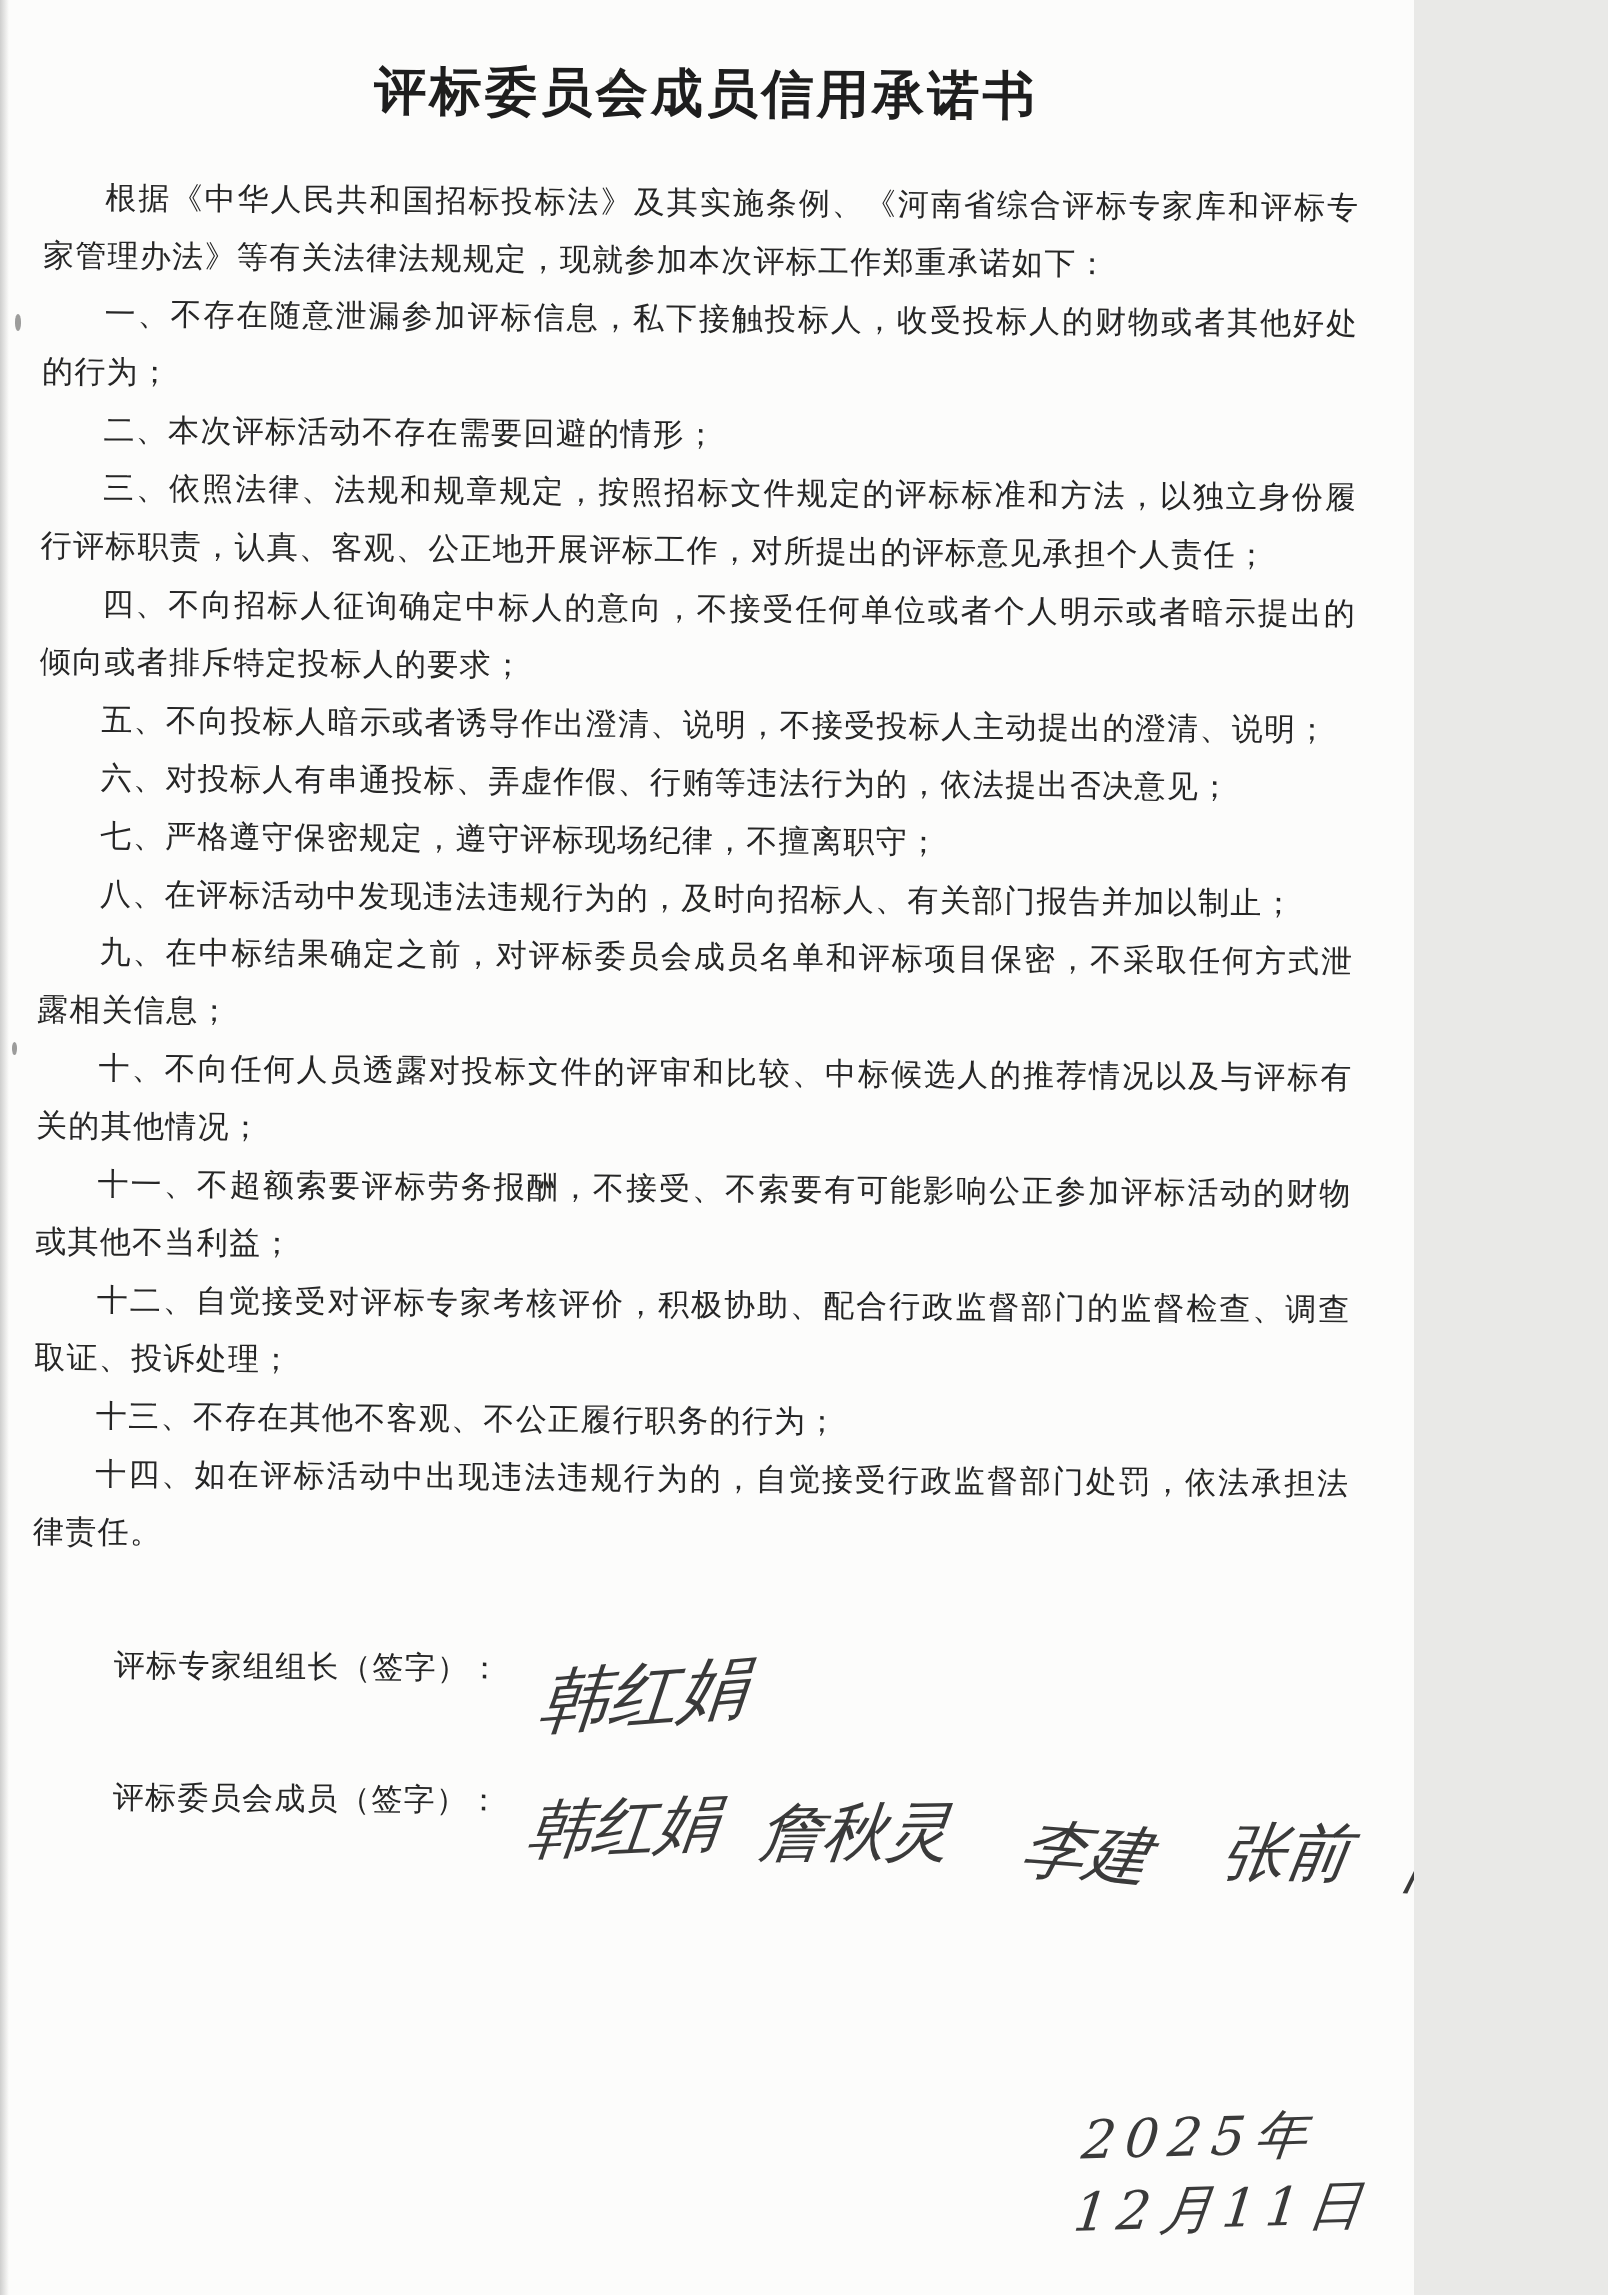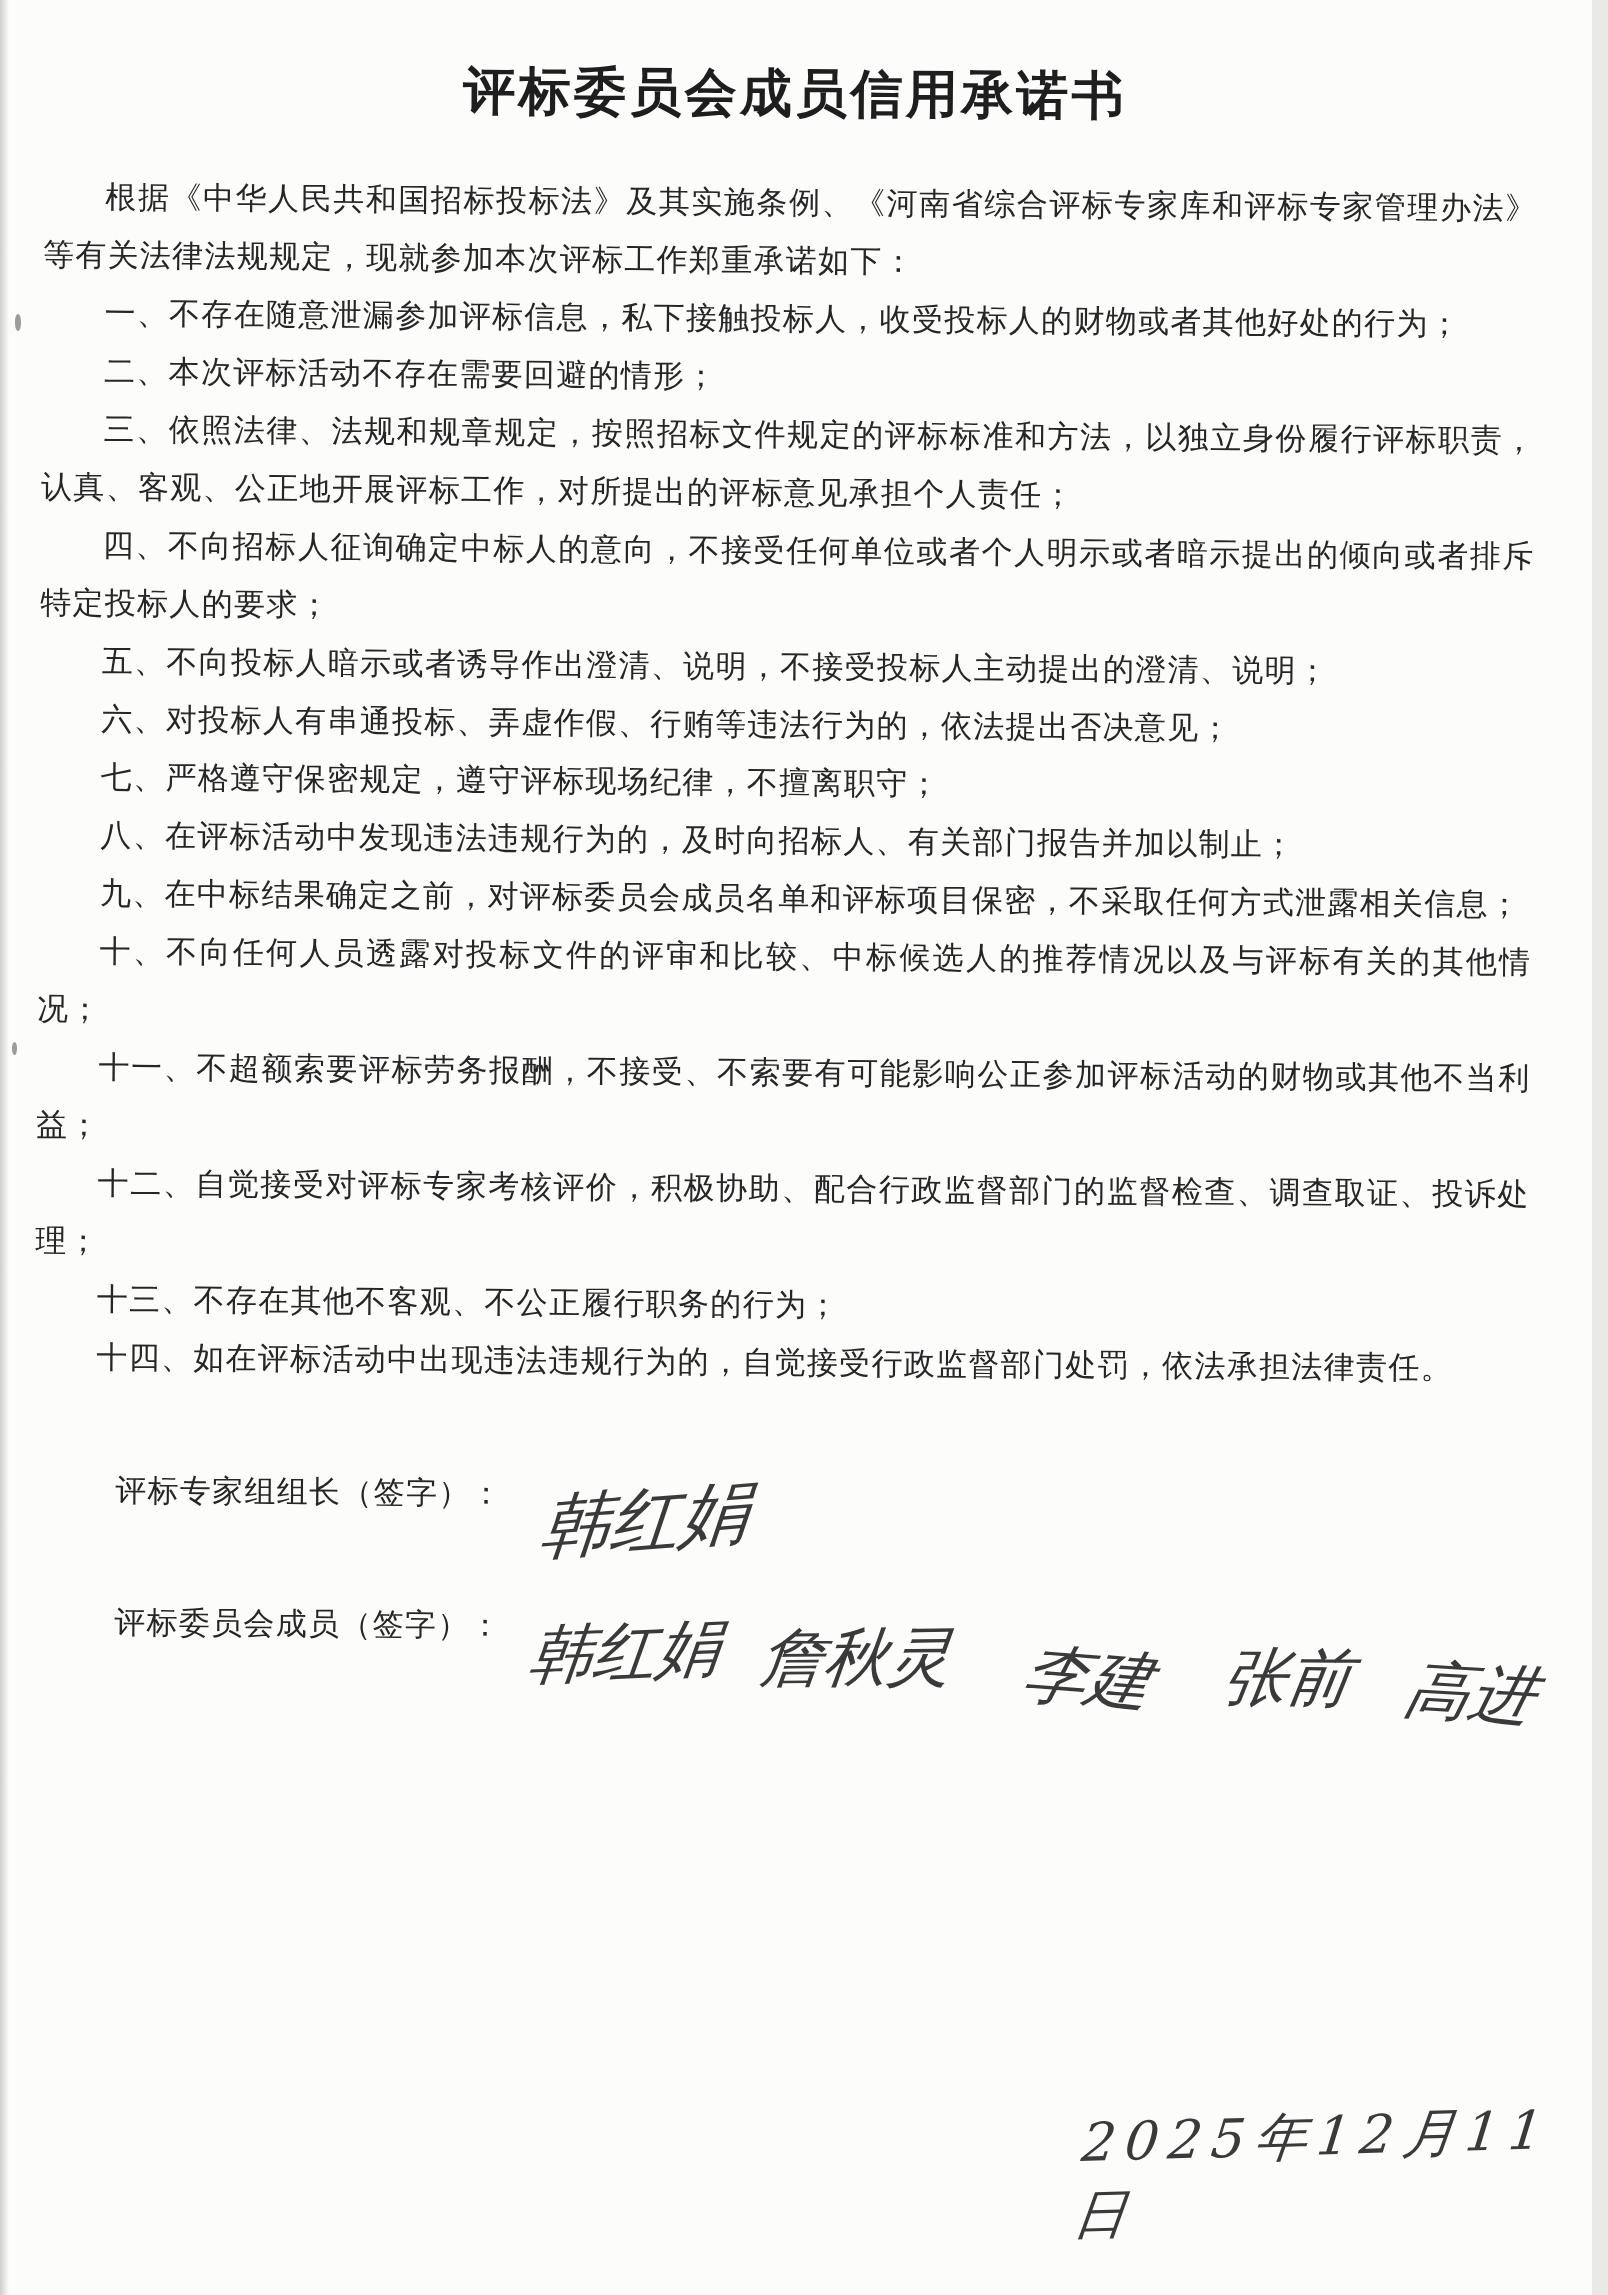--- a/index.html
+++ b/index.html
@@ -3,21 +3,21 @@
 <meta charset="utf-8">
 <style>
   html, body { margin: 0; padding: 0; }
   body {
     width: 1609px; height: 2295px;
     background: #e9e9e7;
     font-family: "Liberation Serif", "DejaVu Serif", serif;
   }
   .page {
     position: relative;
-    width: 1592px; height: 2295px;
+    width: 1414px; height: 2295px;
     background: #fcfcfb;
     overflow: hidden;
     color: #232323;
   }
   
   .page::before {
     content: "";
     position: absolute; left: 0; top: 0; bottom: 0; width: 9.4px;
     background: linear-gradient(to right, rgba(70,70,70,.25), rgba(70,70,70,0));
   }

